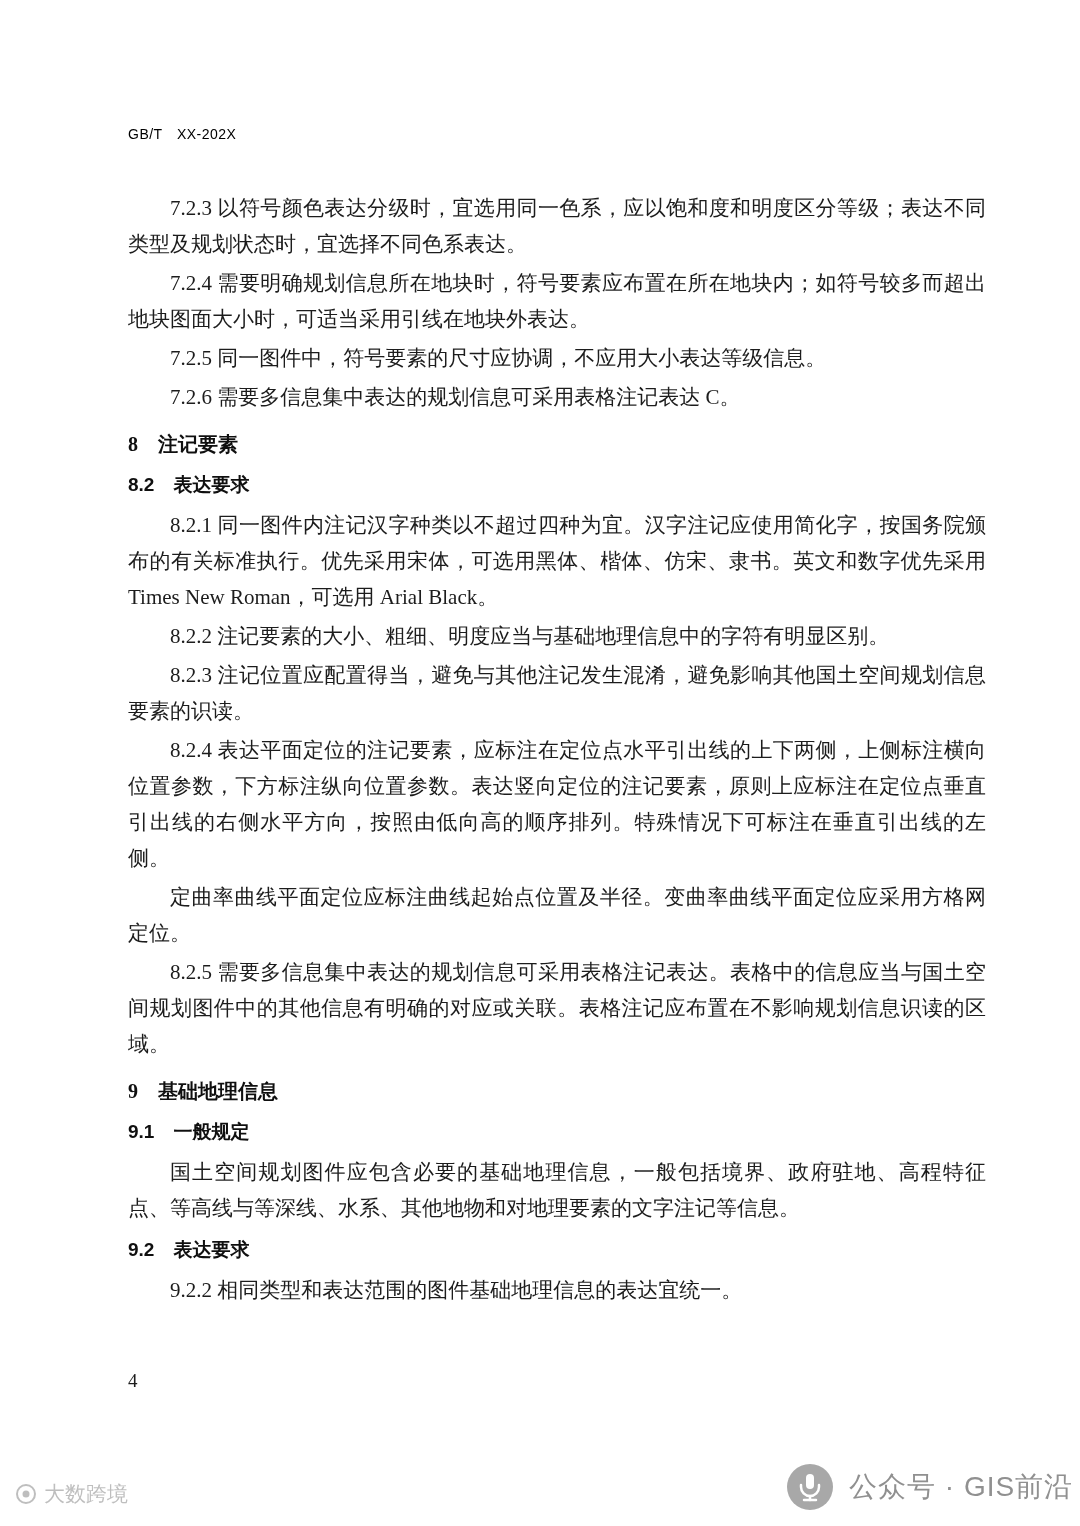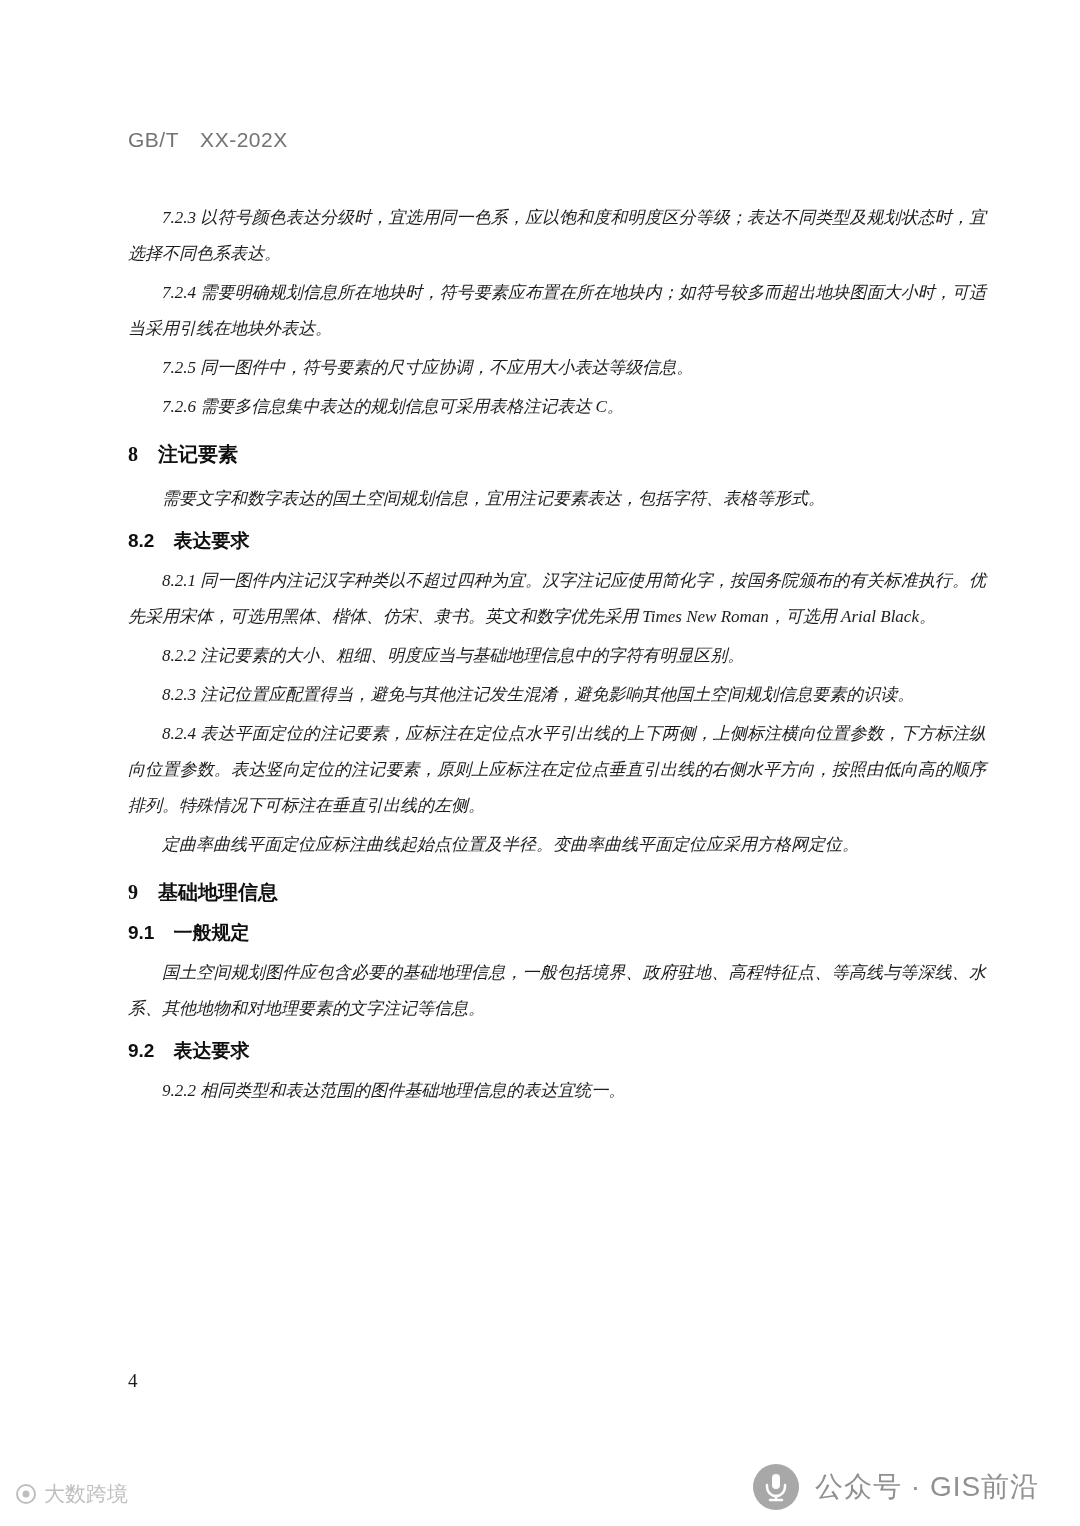--- a/index.html
+++ b/index.html
@@ -14,33 +14,32 @@
     font-family: "Liberation Serif", "DejaVu Serif", serif;
   }
   .page {
     position: absolute;
     left: 128px;
     top: 126px;
     width: 858px;
   }
   .doc-code {
     font-family: "Liberation Sans", "DejaVu Sans", sans-serif;
-    font-size: 21px;
-    color: #737373;
+    font-size: 14px;
+    color: #000000;
     letter-spacing: 0.5px;
     white-space: pre;
     margin: 0 0 46px 0;
   }
   .para {
-    font-size: 17px;
+    font-size: 21px;
     line-height: 36px;
     text-align: justify;
     text-indent: 2em;
     margin: 0 0 3px 0;
-    font-style: italic;
   }
   .h1 {
     font-family: Liberation Serif, serif;
     font-size: 20px;
     font-weight: bold;
     color: #0f0f0f;
     line-height: 30px;
     margin: 14px 0 12px 0;
   }
   .h2 {
@@ -66,21 +65,21 @@
     align-items: center;
     gap: 6px;
     opacity: 0.55;
     color: #8a8a8a;
     font-family: "Liberation Sans", "DejaVu Sans", sans-serif;
     font-size: 21px;
   }
   .wm-icon { display: inline-flex; }
   .account {
     position: absolute;
-    left: 753px;
+    left: 787px;
     top: 1464px;
     display: flex;
     align-items: center;
     gap: 16px;
   }
   .acc-icon { display: inline-flex; }
   .acc-text {
     font-family: "Liberation Sans", "DejaVu Sans", sans-serif;
     font-size: 28px;
     color: #909090;
@@ -92,27 +91,27 @@
 
 <div class="page">
   <div class="doc-code">GB/T　XX-202X</div>
 
   <p class="para">7.2.3 以符号颜色表达分级时，宜选用同一色系，应以饱和度和明度区分等级；表达不同类型及规划状态时，宜选择不同色系表达。</p>
   <p class="para">7.2.4 需要明确规划信息所在地块时，符号要素应布置在所在地块内；如符号较多而超出地块图面大小时，可适当采用引线在地块外表达。</p>
   <p class="para">7.2.5 同一图件中，符号要素的尺寸应协调，不应用大小表达等级信息。</p>
   <p class="para">7.2.6 需要多信息集中表达的规划信息可采用表格注记表达 C。</p>
 
   <h2 class="h1">8　注记要素</h2>
-  <p class="para">需要文字和数字表达的国土空间规划信息，宜用注记要素表达，包括字符、表格等形式。</p>
   <h3 class="h2">8.2　表达要求</h3>
   <p class="para">8.2.1 同一图件内注记汉字种类以不超过四种为宜。汉字注记应使用简化字，按国务院颁布的有关标准执行。优先采用宋体，可选用黑体、楷体、仿宋、隶书。英文和数字优先采用 Times New Roman，可选用 Arial Black。</p>
   <p class="para">8.2.2 注记要素的大小、粗细、明度应当与基础地理信息中的字符有明显区别。</p>
   <p class="para">8.2.3 注记位置应配置得当，避免与其他注记发生混淆，避免影响其他国土空间规划信息要素的识读。</p>
   <p class="para">8.2.4 表达平面定位的注记要素，应标注在定位点水平引出线的上下两侧，上侧标注横向位置参数，下方标注纵向位置参数。表达竖向定位的注记要素，原则上应标注在定位点垂直引出线的右侧水平方向，按照由低向高的顺序排列。特殊情况下可标注在垂直引出线的左侧。</p>
   <p class="para">定曲率曲线平面定位应标注曲线起始点位置及半径。变曲率曲线平面定位应采用方格网定位。</p>
+  <p class="para">8.2.5 需要多信息集中表达的规划信息可采用表格注记表达。表格中的信息应当与国土空间规划图件中的其他信息有明确的对应或关联。表格注记应布置在不影响规划信息识读的区域。</p>
 
   <h2 class="h1">9　基础地理信息</h2>
   <h3 class="h2">9.1　一般规定</h3>
   <p class="para">国土空间规划图件应包含必要的基础地理信息，一般包括境界、政府驻地、高程特征点、等高线与等深线、水系、其他地物和对地理要素的文字注记等信息。</p>
   <h3 class="h2">9.2　表达要求</h3>
   <p class="para">9.2.2 相同类型和表达范围的图件基础地理信息的表达宜统一。</p>
 </div>
 
 <div class="page-number">4</div>
 

